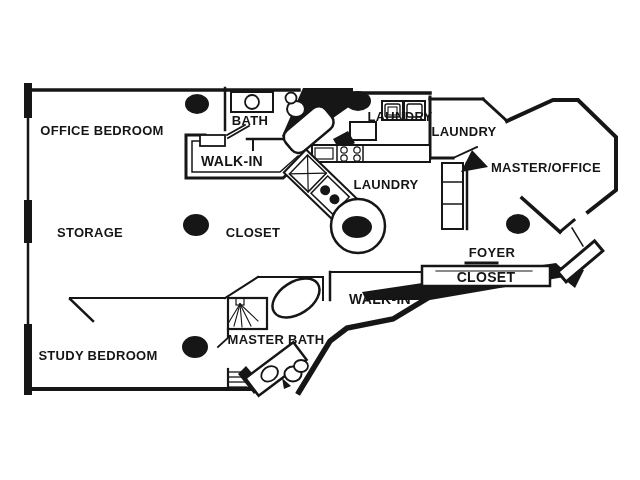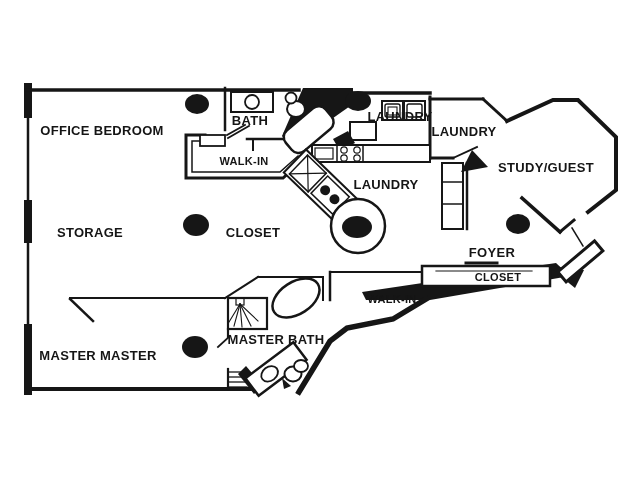--- a/index.html
+++ b/index.html
@@ -2,21 +2,21 @@
 <html><head>
 <meta charset="utf-8">
 <style>
   html,body{margin:0;padding:0;background:#fff;}
   #stage{position:relative;width:640px;height:480px;background:#ffffff;overflow:hidden;
          font-family:"Liberation Sans",sans-serif;}
   #plan-svg{position:absolute;left:0;top:0;}
   .room-label{position:absolute;transform:translate(-50%,-50%);
       font-family:"Liberation Sans",sans-serif;font-weight:bold;font-size:13px;
       letter-spacing:.3px;color:#151515;white-space:nowrap;z-index:5;}
-  .lbl-sm{font-size:11px;margin-left:12px;}
+  .lbl-sm{font-size:14px;}
 </style>
 </head>
 <body>
 
 <div id="stage">
 
 <svg id="plan-svg" width="640" height="480" viewBox="0 0 640 480" stroke="#161616" fill="none" stroke-linecap="square">
 
   <g>
     <line x1="28" y1="90" x2="28" y2="389" stroke-width="2.5"></line>
@@ -163,23 +163,23 @@
     <ellipse cx="293" cy="374" rx="8.5" ry="7.5" stroke-width="2" fill="#fff"></ellipse>
     <ellipse cx="301" cy="366" rx="7" ry="6" stroke-width="1.8" fill="#fff"></ellipse>
   </g>
 </svg>
 
   <span class="room-label" style="left:102px;top:130px">OFFICE BEDROOM</span>
   <span class="room-label" style="left:250px;top:120px">BATH</span>
   <span class="room-label lbl-sm" style="left:232px;top:161px">WALK-IN</span>
   <span class="room-label" style="left:400px;top:116px">LAUNDRY</span>
   <span class="room-label" style="left:464px;top:131px">LAUNDRY</span>
-  <span class="room-label" style="left:546px;top:167px">STUDY/GUEST</span>
+  <span class="room-label" style="left:546px;top:167px">MASTER/OFFICE</span>
   <span class="room-label" style="left:386px;top:184px">LAUNDRY</span>
   <span class="room-label" style="left:90px;top:232px">STORAGE</span>
   <span class="room-label" style="left:253px;top:232px">CLOSET</span>
   <span class="room-label" style="left:492px;top:252px">FOYER</span>
   <span class="room-label lbl-sm" style="left:486px;top:277px">CLOSET</span>
   <span class="room-label lbl-sm" style="left:380px;top:299px">WALK-IN</span>
   <span class="room-label" style="left:276px;top:339px">MASTER BATH</span>
-  <span class="room-label" style="left:98px;top:355px">MASTER MASTER</span>
+  <span class="room-label" style="left:98px;top:355px">STUDY BEDROOM</span>
 
 </div>
 
 </body></html>

